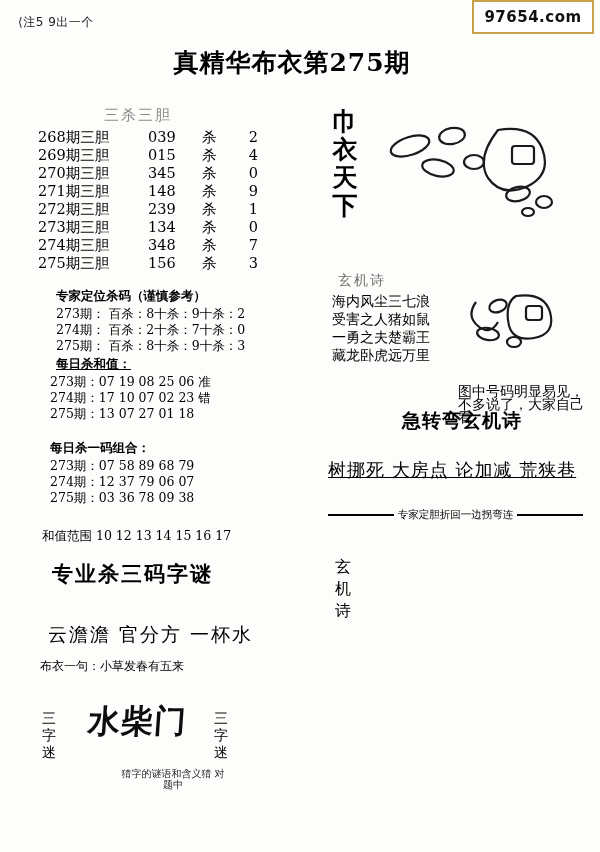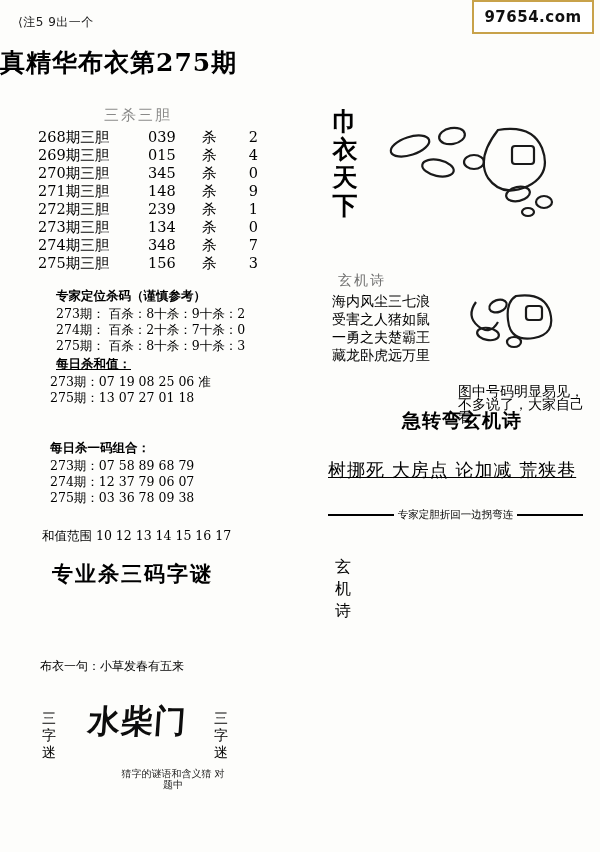--- a/index.html
+++ b/index.html
@@ -42,20 +42,21 @@
   }
   .watermark-box span {
     font-size: 15px;
     font-weight: bold;
     color: #111;
     letter-spacing: 0.5px;
   }
   .title {
     position: absolute;
     left: 0; right: 16px; top: 46px;
+    text-align: center;
     font-size: 25px;
     font-weight: bold;
     letter-spacing: 1px;
     font-family: "DejaVu Serif", "Liberation Serif", serif;
     color: #000;
   }
 
   
   .left-col { position: absolute; left: 0; top: 0; width: 310px; height: 852px; }
 
@@ -335,33 +336,35 @@
     <div class="section-sub" style="left:56px; top:288px;">专家定位杀码（谨慎参考）</div>
     <div class="mono-rows" style="left:56px; top:306px;">
       <div>273期：  百杀：8十杀：9十杀：2</div>
       <div>274期：  百杀：2十杀：7十杀：0</div>
       <div>275期：  百杀：8十杀：9十杀：3</div>
     </div>
 
     <div class="section-sub u-line" style="left:56px; top:356px;">每日杀和值：</div>
     <div class="mono-rows" style="left:50px; top:374px;">
       <div>273期：07  19  08  25  06   准</div>
+      <div>274期：17  10  07  02  23   错</div>
       <div>275期：13  07  27  01  18</div>
     </div>
 
     <div class="section-sub" style="left:50px; top:440px;">每日杀一码组合：</div>
     <div class="mono-rows" style="left:50px; top:458px;">
       <div>273期：07  58  89  68  79</div>
       <div>274期：12  37  79  06  07</div>
       <div>275期：03  36  78  09  38</div>
     </div>
 
     <div class="mono-rows" style="left:42px; top:528px;">和值范围 10  12  13  14  15  16  17</div>
 
     <div class="zimi-title">专业杀三码字谜</div>
+    <div class="zimi-line">云澹澹  官分方  一杯水</div>
     <div class="buyi-line">布衣一句：小草发春有五来</div>
 
     <div class="sanzimi-left">三字迷</div>
     <div class="brush-word">水柴门</div>
     <div class="sanzimi-right">三字迷</div>
     <div class="small-hint">猜字的谜语和含义猜
 对题中</div>
   </div>
 
   <div class="right-col">

